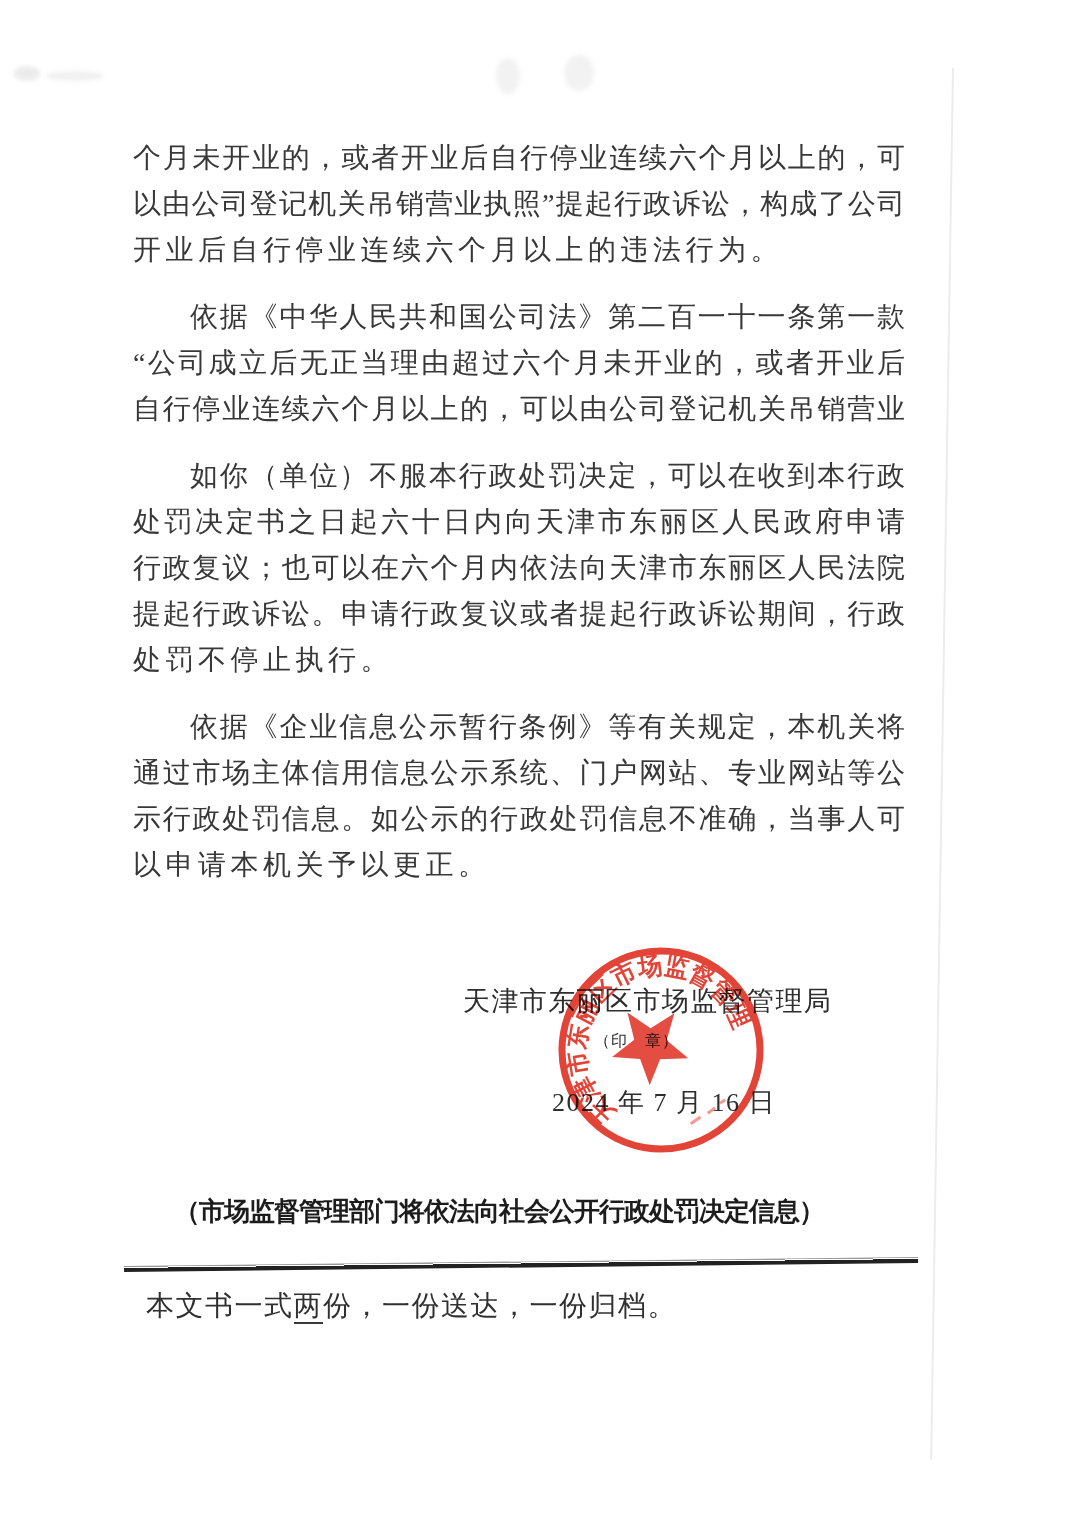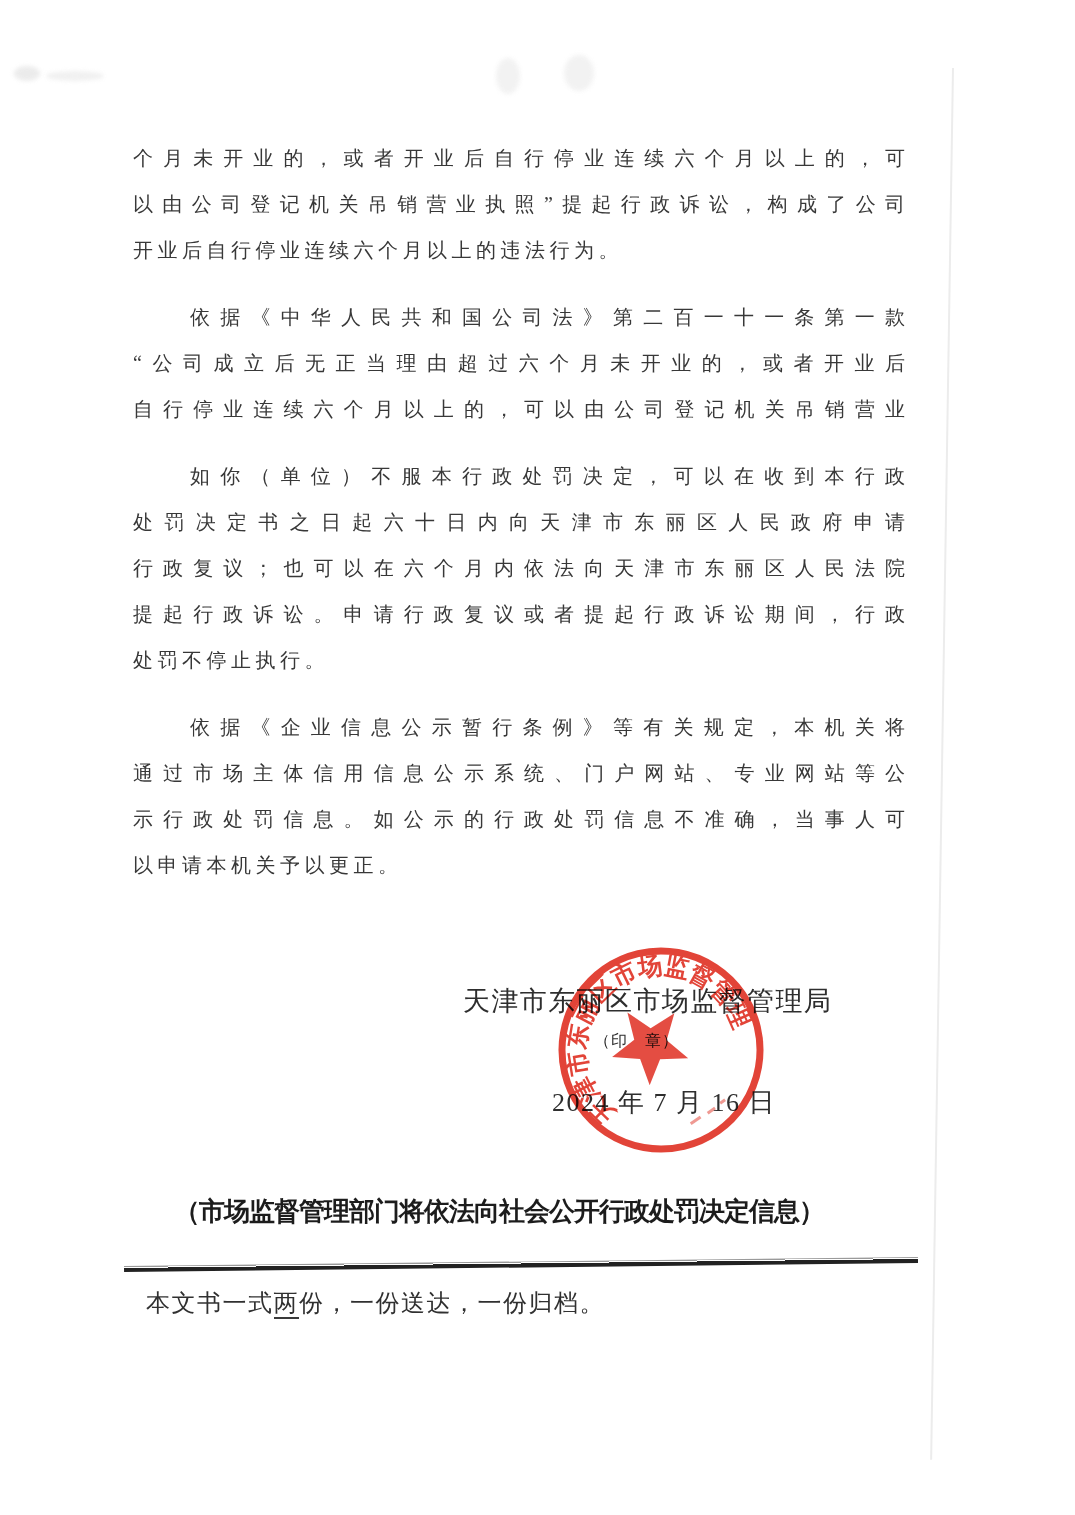--- a/index.html
+++ b/index.html
@@ -17,21 +17,21 @@
   .s2{left:46px;top:71px;width:58px;height:10px;background:#ededed;opacity:.8;}
   .s3{left:496px;top:58px;width:24px;height:36px;background:#f1f1f1;opacity:.9;}
   .s4{left:564px;top:55px;width:30px;height:36px;background:#f1f1f1;opacity:.9;}
   .edge-line{
     position:absolute;left:952px;top:68px;width:2px;height:1392px;
     background:#ececec;transform:rotate(0.9deg);transform-origin:top center;
   }
   
   .body-text{
     position:absolute;left:133px;top:135px;width:772px;
-    font-size:20px;line-height:46px;letter-spacing:0;
+    font-size:28px;line-height:46px;letter-spacing:0;
   }
   .body-text .line{height:46px;white-space:nowrap;}
   .body-text .line.j{white-space:normal;text-align:justify;text-align-last:justify;}
   .body-text .line.left{letter-spacing:4.5px;}
   .body-text .line.ind{padding-left:57px;margin-top:21px;}
   
   .agency{
     position:absolute;left:463px;top:983px;
     font-size:27px;letter-spacing:1.4px;color:#2e2e2e;white-space:nowrap;
   }
@@ -59,21 +59,21 @@
     font-family:"Liberation Sans","DejaVu Sans",sans-serif;
     font-weight:700;font-size:26px;letter-spacing:-1px;color:#1c1c1c;white-space:nowrap;margin-top:10px;
   }
   .rule{
     position:absolute;left:124px;top:1266px;width:794px;height:6px;
     background:linear-gradient(to bottom,#9a9a9a 0 1px,#ffffff 1px 2px,#222222 2px 6px);
     transform:rotate(-0.65deg);transform-origin:left top;
   }
   .copies{
     position:absolute;left:146px;top:1287px;
-    font-size:24px;letter-spacing:1.5px;color:#303030;white-space:nowrap;
+    font-size:28px;letter-spacing:1.5px;color:#303030;white-space:nowrap;
   }
   .copies .ul{border-bottom:2px solid #3a3a3a;padding-bottom:1px;}
 </style>
 </head>
 <body>
 
 <div class="page">
 
   <div class="smudge s1"></div>
   <div class="smudge s2"></div>

